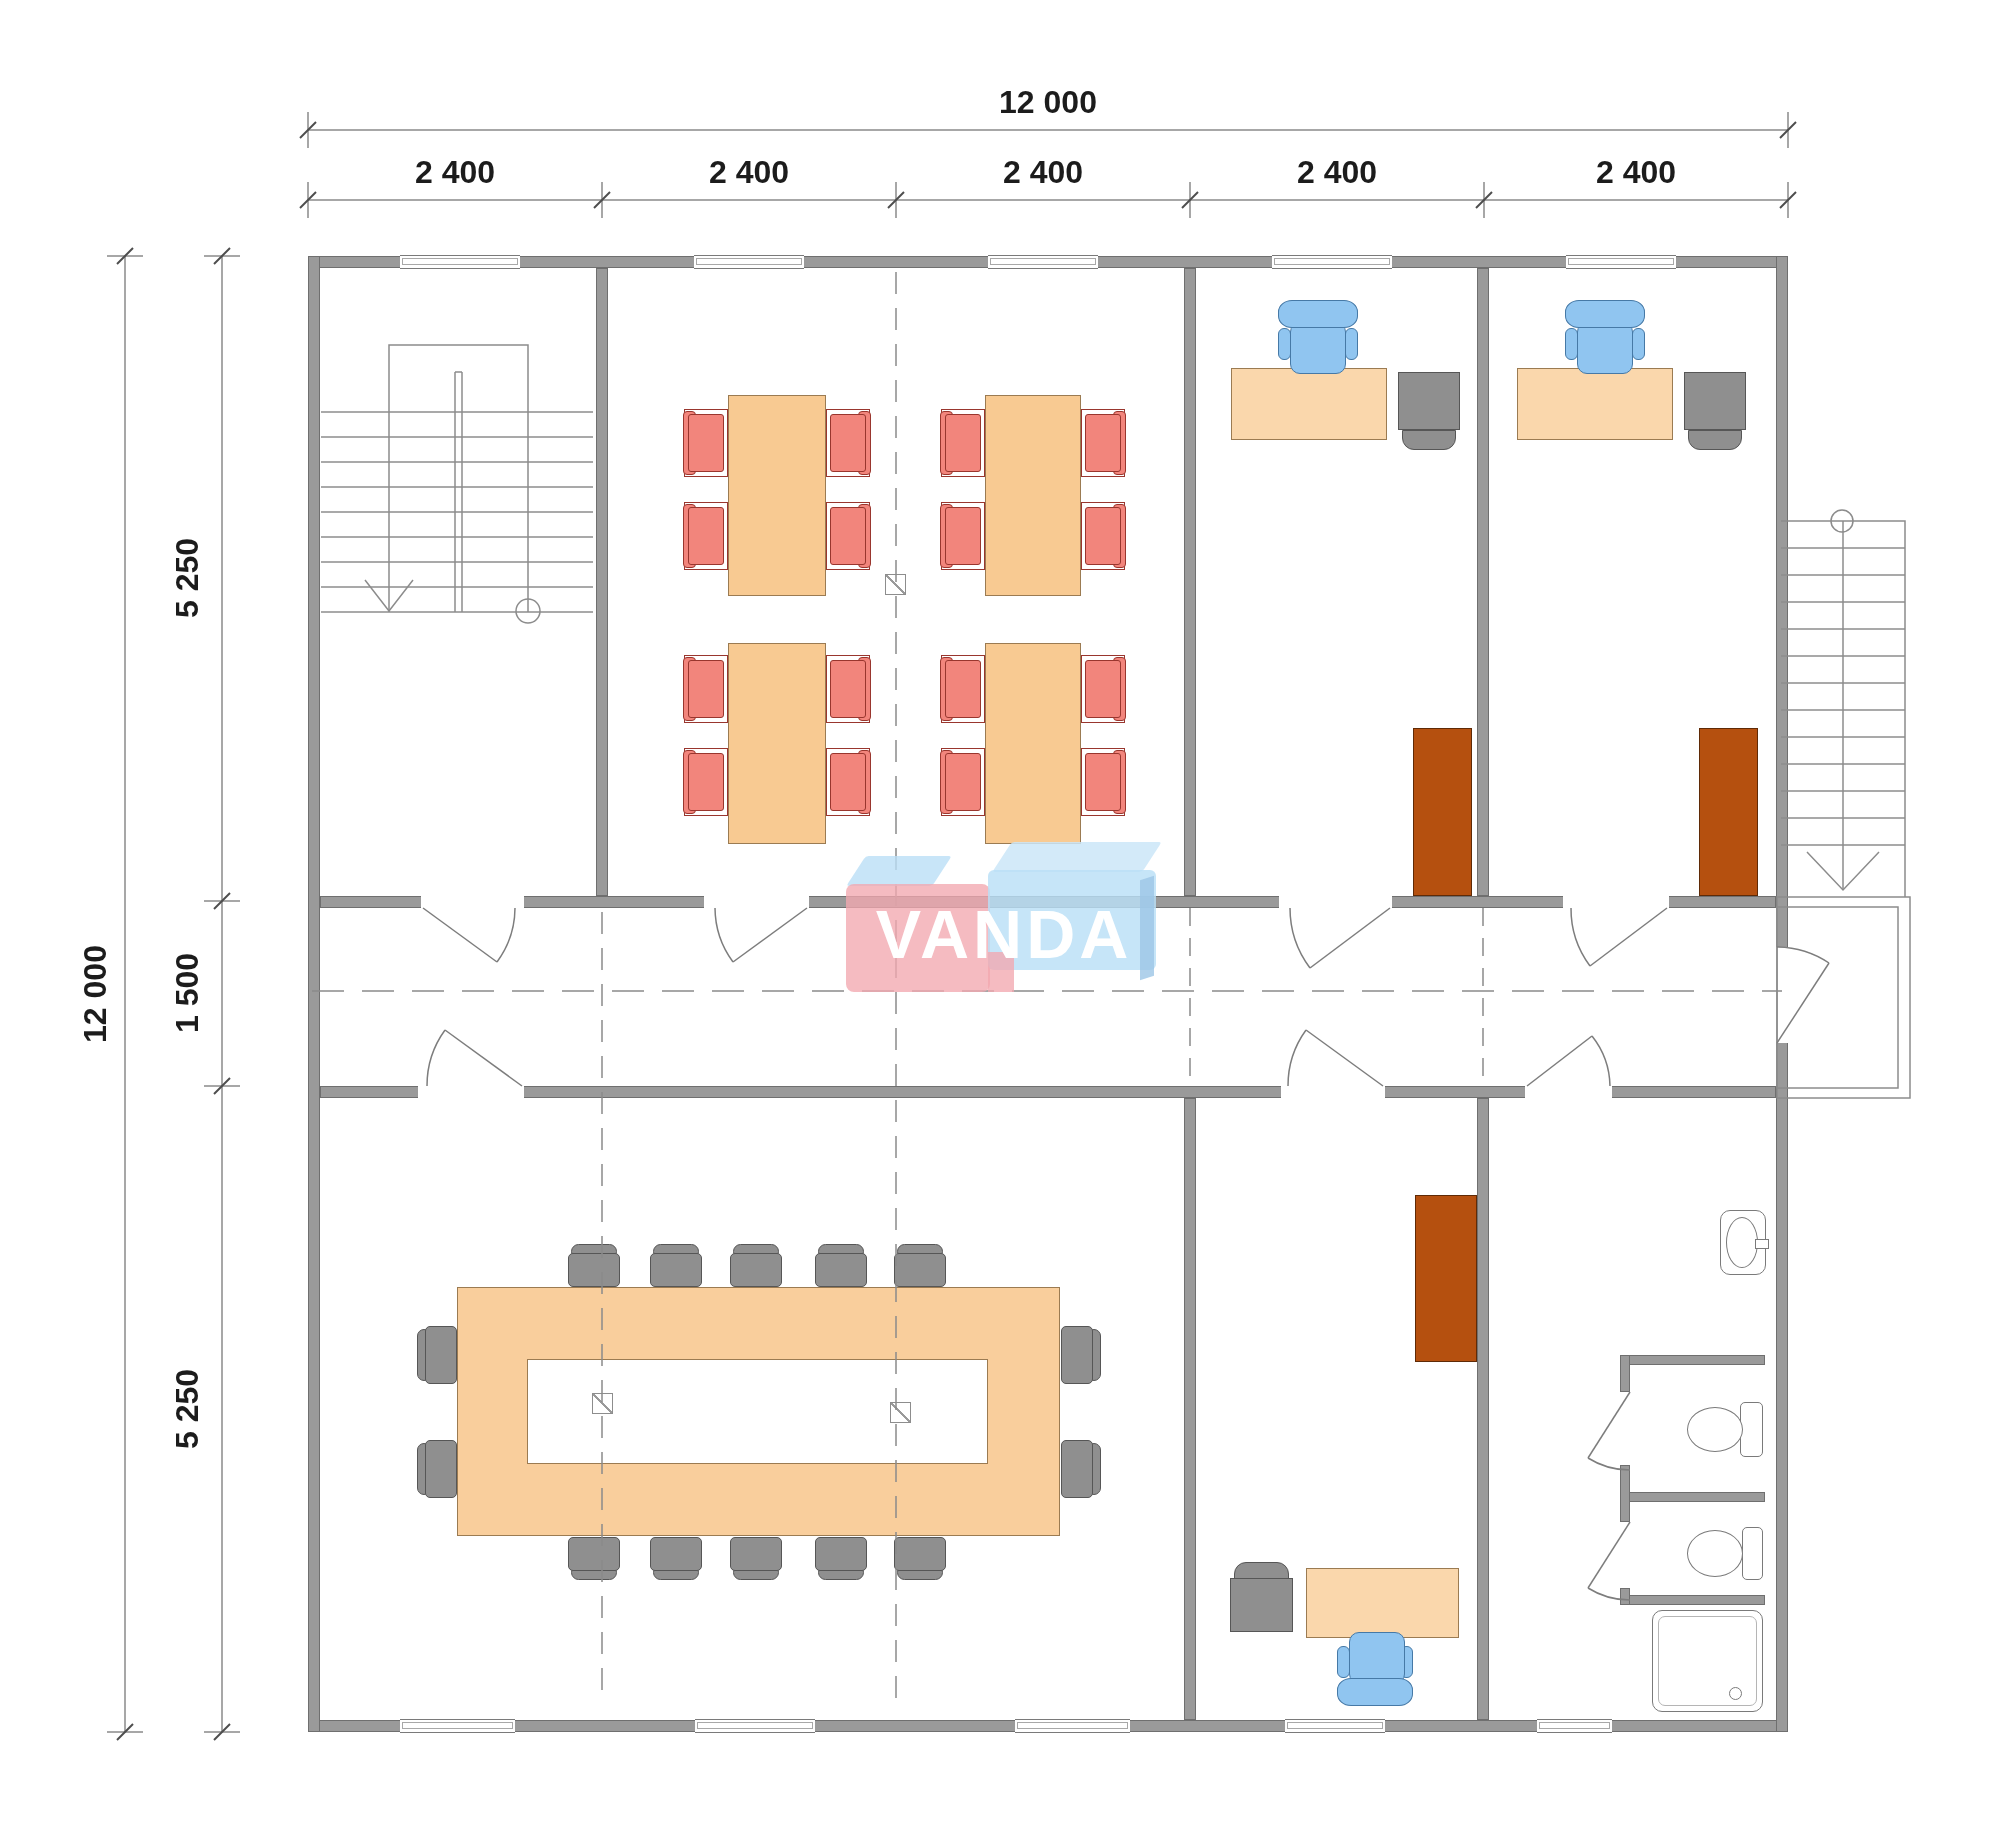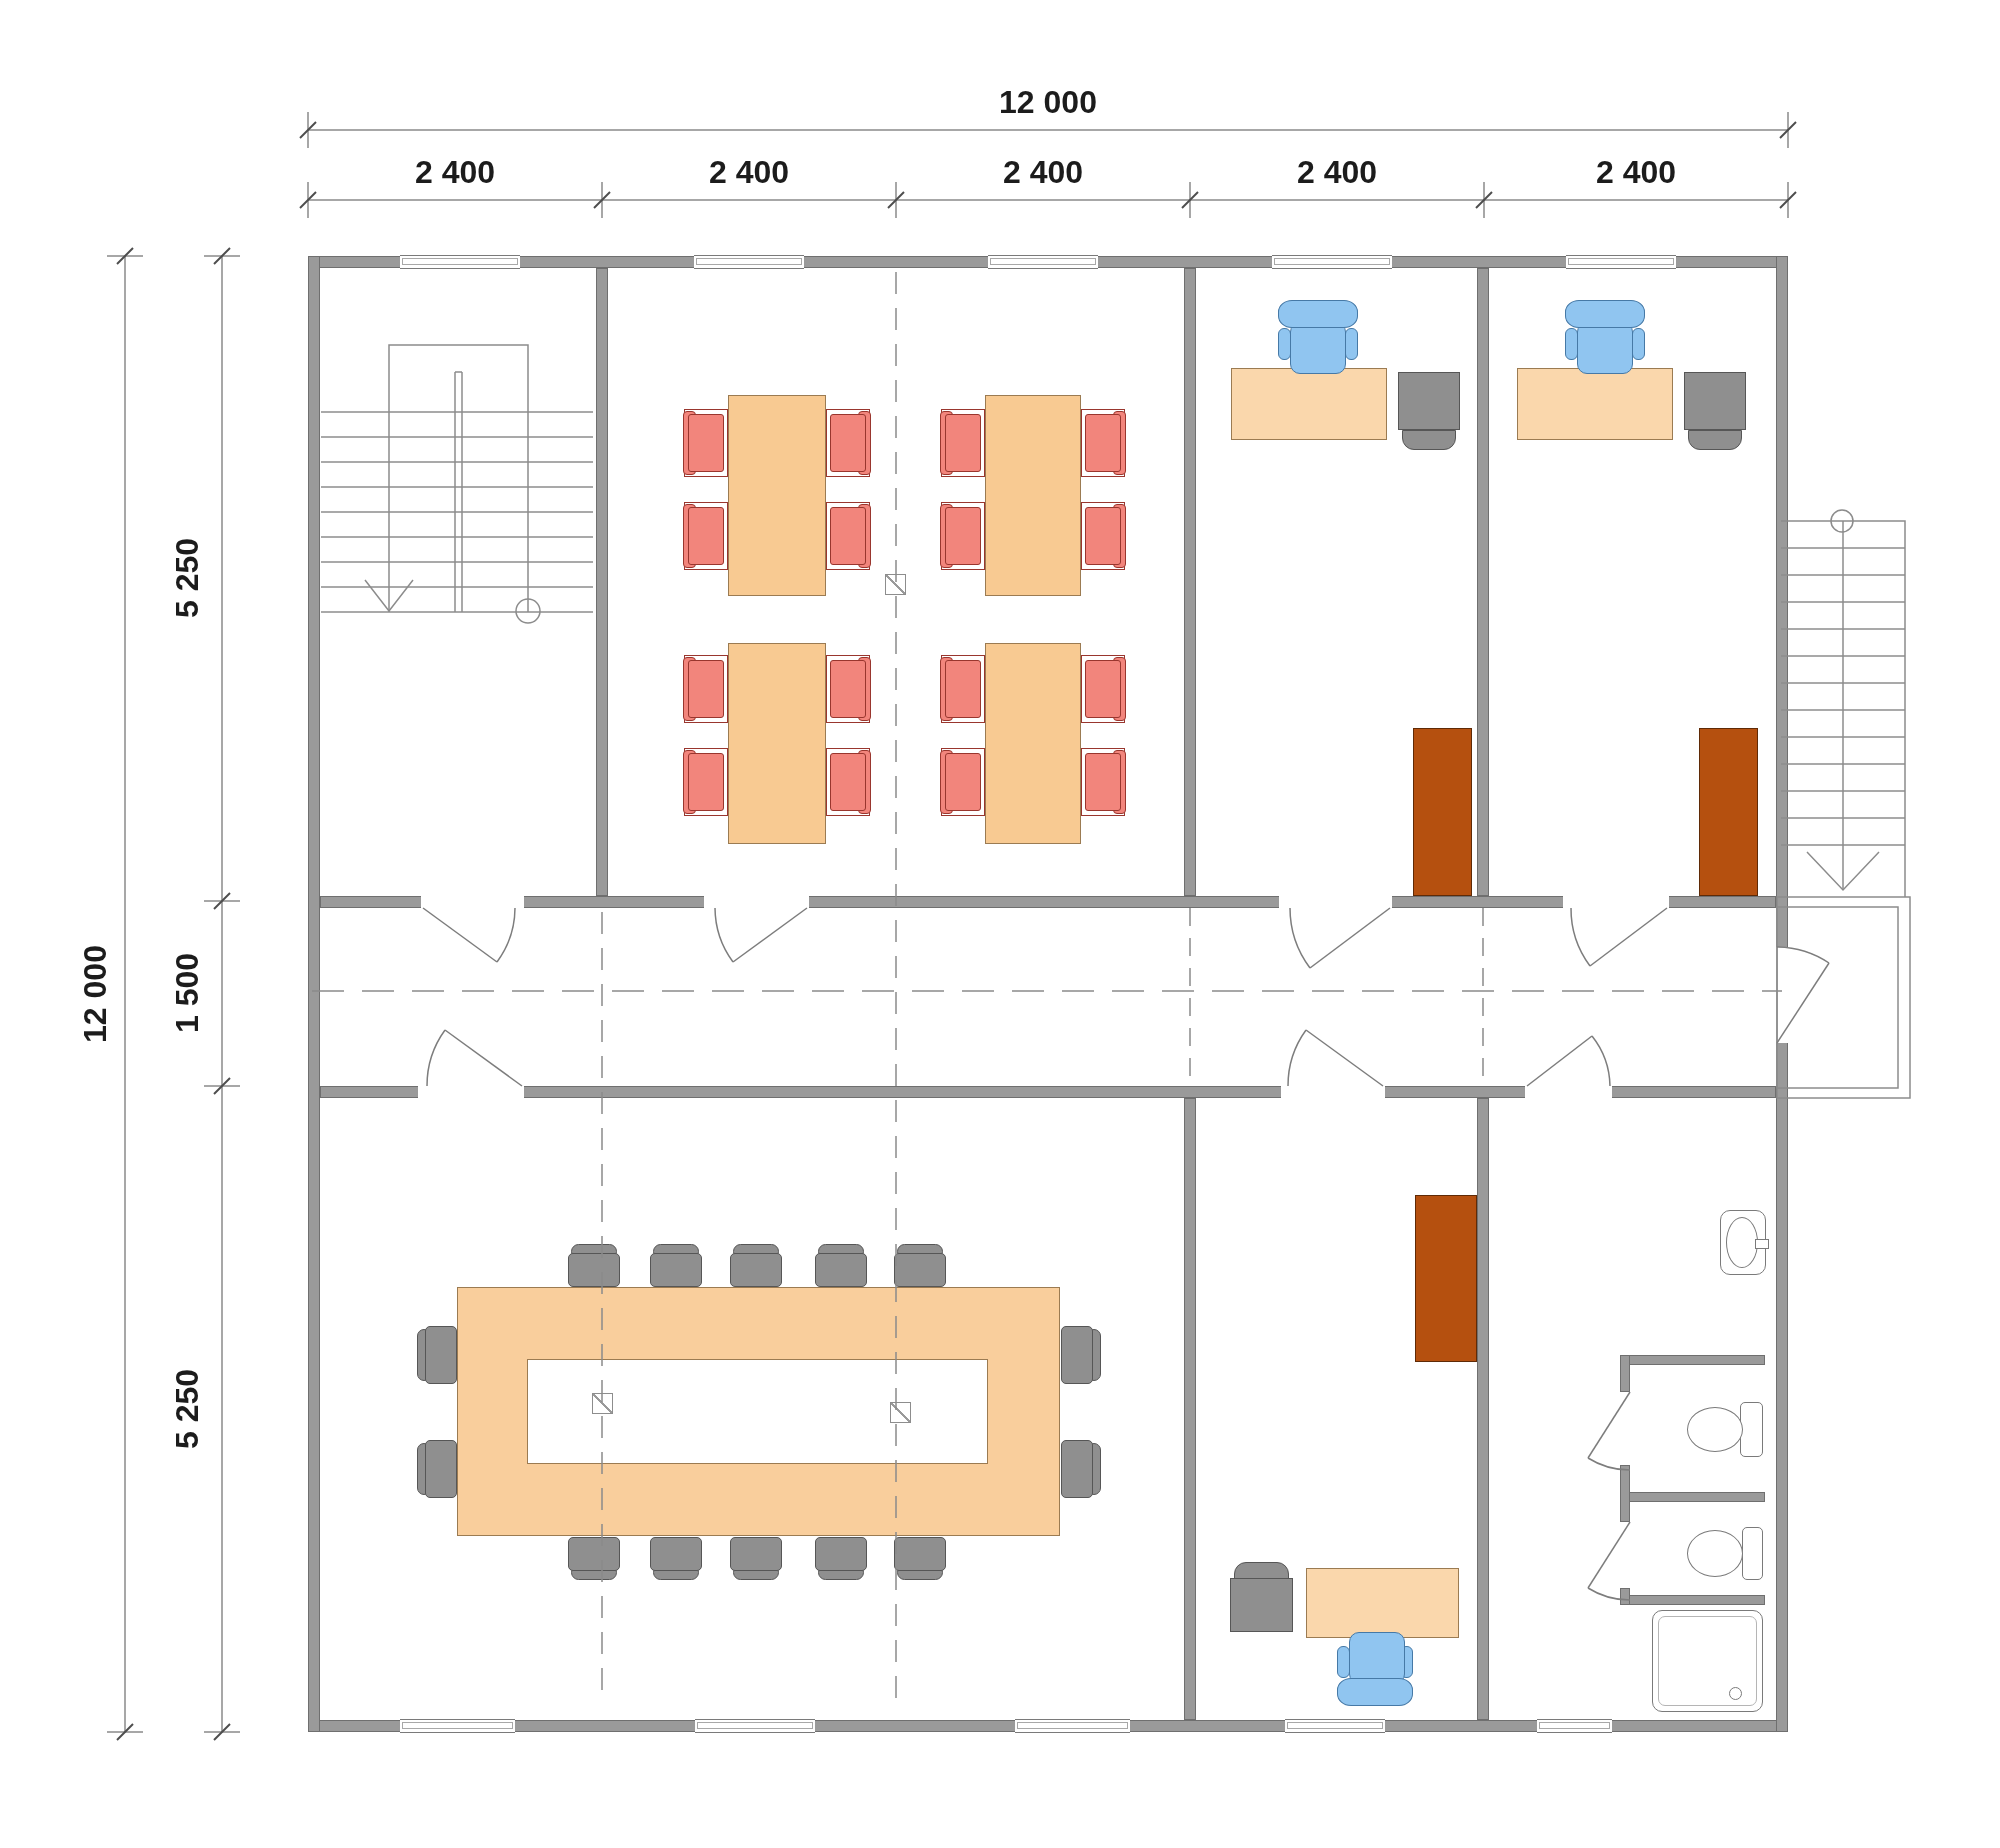--- a/index.html
+++ b/index.html
@@ -434,14 +434,23 @@
           <line x1="1630" y1="1392" x2="1588" y2="1458"></line>
           <path d="M1630,1470 A78,78 0 0 1 1588,1458"></path>
         </g>
       <g>
           <line x1="1630" y1="1522" x2="1588" y2="1588"></line>
           <path d="M1630,1600 A78,78 0 0 1 1588,1588"></path>
         </g>
     </g>
   </svg>
 
+  <div id="logo">
+    <div class="bx" style="left:16px;top:18px;width:86px;height:30px;background:var(--logo_blue);opacity:.8;transform:skewX(-33deg);border-radius:3px;"></div>
+    <div class="bx" style="left:6px;top:46px;width:144px;height:108px;background:var(--logo_pink);opacity:.78;border-radius:8px;"></div>
+    <div class="bx" style="left:162px;top:4px;width:150px;height:30px;background:var(--logo_blue_light);opacity:.85;transform:skewX(-33deg);border-radius:3px;"></div>
+    <div class="bx" style="left:148px;top:32px;width:168px;height:100px;background:var(--logo_blue);opacity:.82;border-radius:6px;"></div>
+    <div class="bx" style="left:300px;top:40px;width:14px;height:100px;background:var(--logo_blue_dark);opacity:.8;transform:skewY(-18deg);"></div>
+    <div class="bx" style="left:148px;top:114px;width:26px;height:40px;background:var(--logo_pink);opacity:.78;"></div>
+    <div class="text">VANDA</div>
+  </div>
 
 </div>
 
 </body></html>

